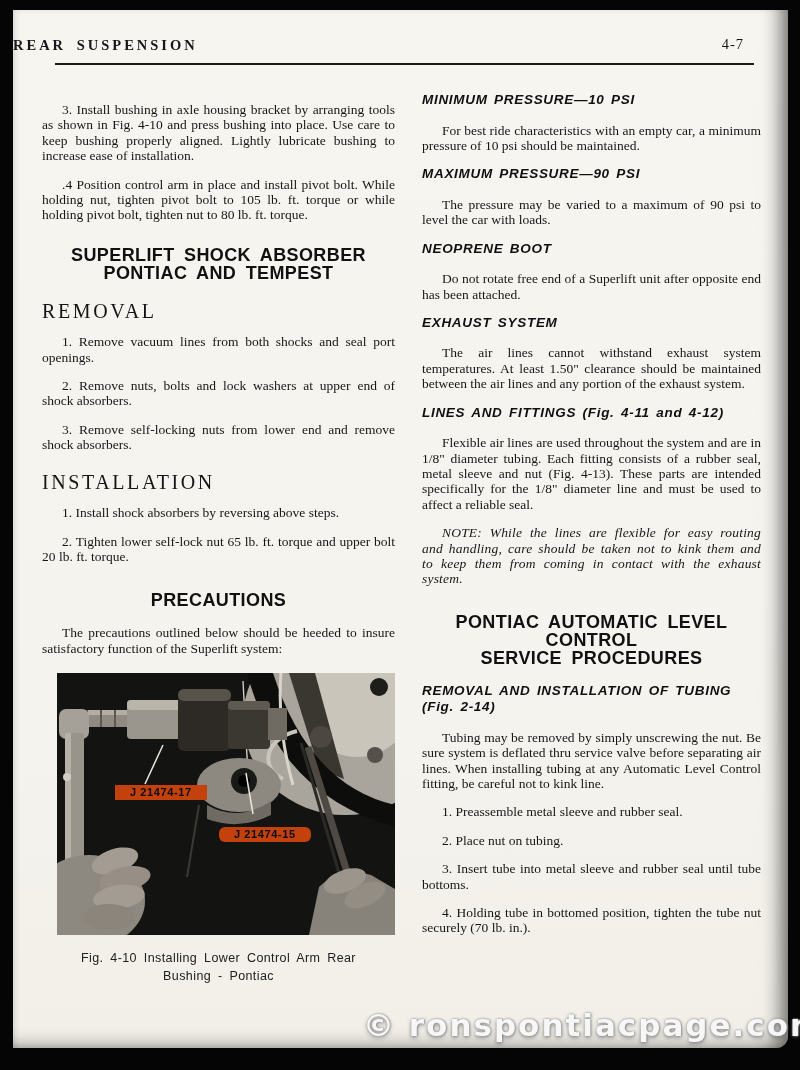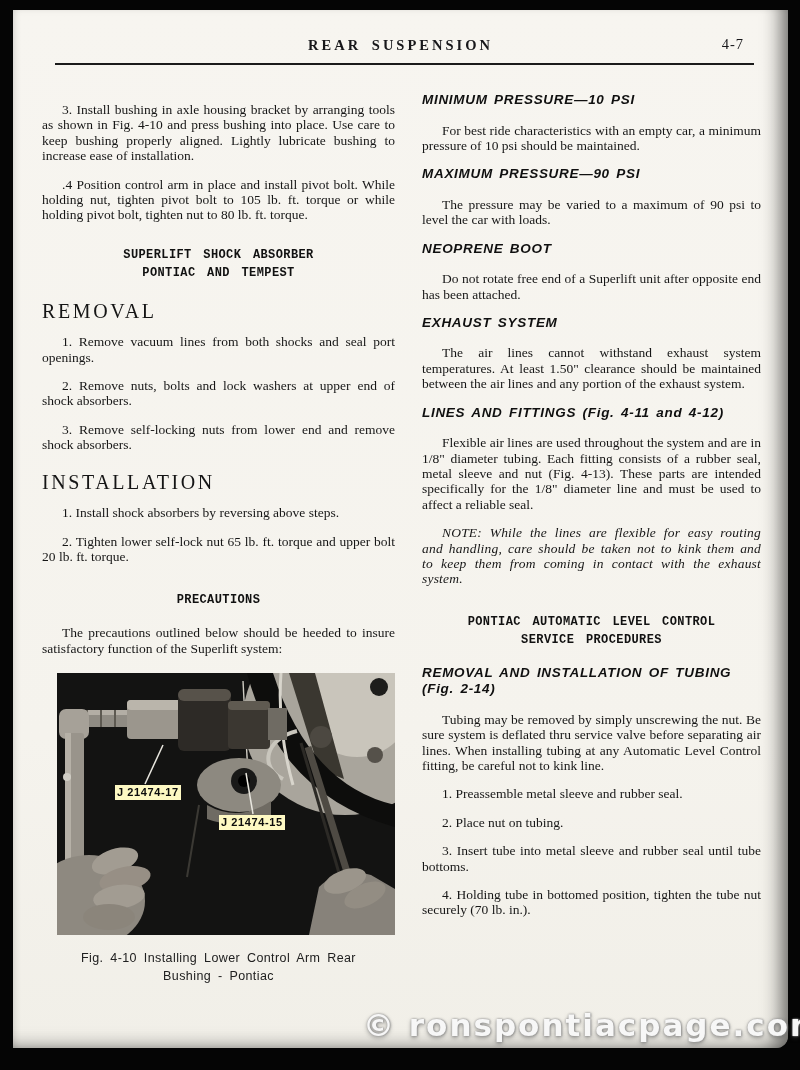--- a/index.html
+++ b/index.html
@@ -14,21 +14,21 @@
     position:absolute; left:13px; top:10px;
     width:775px; height:1038px;
     background:linear-gradient(180deg,#f7f5f0 0%, #f5f3ed 70%, #f1efe8 100%);
     border-radius:0 0 12px 0;
     box-shadow: inset -16px -8px 20px -10px rgba(0,0,0,0.6),
                 inset 4px 0 8px -5px rgba(0,0,0,0.25);
   }
   
   .header { position:relative; padding-top:27px; }
   .header-title {
-    text-align:center;
+    text-align:left;
     font-size:14.5px; letter-spacing:3px; word-spacing:4px;
     color:#17171a; font-weight:600;
   }
   .page-num {
     position:absolute; right:44px; top:26px;
     font-size:14.5px; font-weight:normal; letter-spacing:1px; color:#17171a;
   }
   .rule { margin:9px 34px 0 42px; border-top:2.5px solid #1b1b1b; height:0; }
 
   
@@ -36,22 +36,22 @@
   .col-left  { width:353px; }
   .col-right { width:339px; }
 
   .body-text, .para {
     font-size:13.5px; line-height:15.4px;
     color:#161616; text-align:justify;
   }
   p.para { margin:0 0 13px 0; text-indent:20px; }
 
   .h-center {
-    font-family:Liberation Mono, monospace;
-    font-weight:bold; font-size:12px; line-height:18px;
+    font-family:Liberation Sans, sans-serif;
+    font-weight:bold; font-size:18px; line-height:18px;
     text-align:center; letter-spacing:0.4px; word-spacing:4px;
     color:#111; margin:23px 4px 16px;
   }
   .h-side {
     font-size:20px; letter-spacing:2.6px;
     color:#151515; margin:22px 0 15px; font-weight:500;
   }
   .h-italic {
     font-family:"Liberation Sans", sans-serif;
     font-weight:bold; font-style:italic;
@@ -67,27 +67,27 @@
 
   
   .figure { margin-top:17px; }
   .photo {
     position:relative; width:338px; height:262px; margin-left:15px;
     background:#141414;
   }
   .photo svg { display:block; }
   .photo-label {
     position:absolute;
-    background:#fef9c3; color:#0c0c0c;
+    background:#c2410c; color:#0c0c0c;
     font-family:"Liberation Sans", sans-serif;
     font-weight:bold; font-size:11px; line-height:15px;
-    padding:0 2px; letter-spacing:0.6px; white-space:nowrap;
+    padding:0 15px; letter-spacing:0.6px; white-space:nowrap;
   }
   .label-17 { left:58px;  top:112px; }
-  .label-15 { left:162px; top:142px; }
+  .label-15 { left:162px; top:154px;border-radius:6px; }
   .caption {
     margin-top:15px; text-align:center;
     font-family:"Liberation Sans", sans-serif;
     font-size:12.5px; line-height:17.5px;
     letter-spacing:0.4px; word-spacing:3px; color:#202020;
   }
 
   
   .watermark {
     position:absolute; left:363px; top:1002px; z-index:6;

